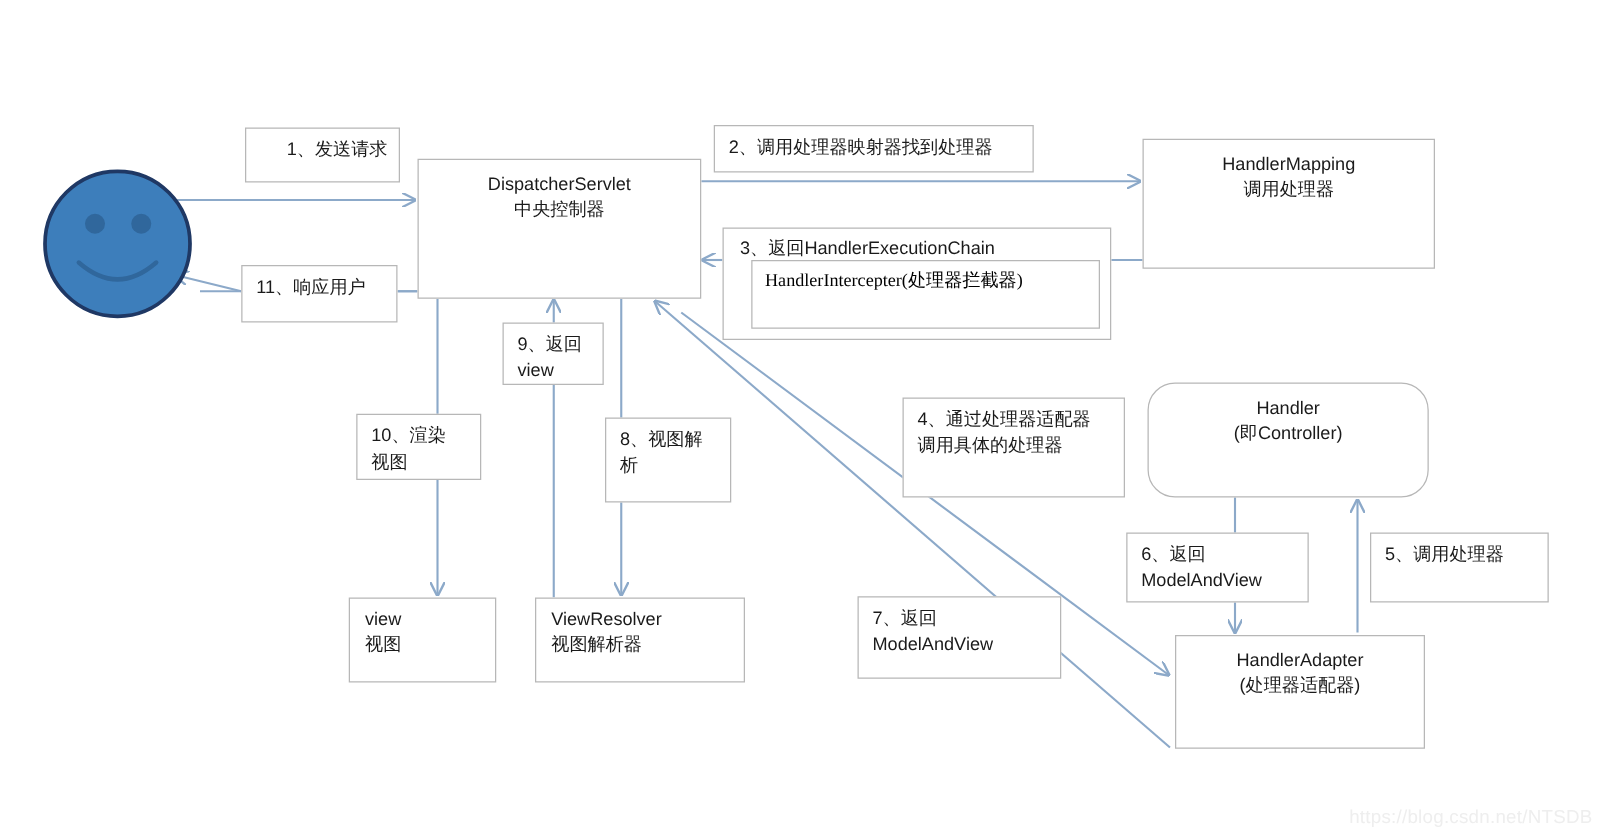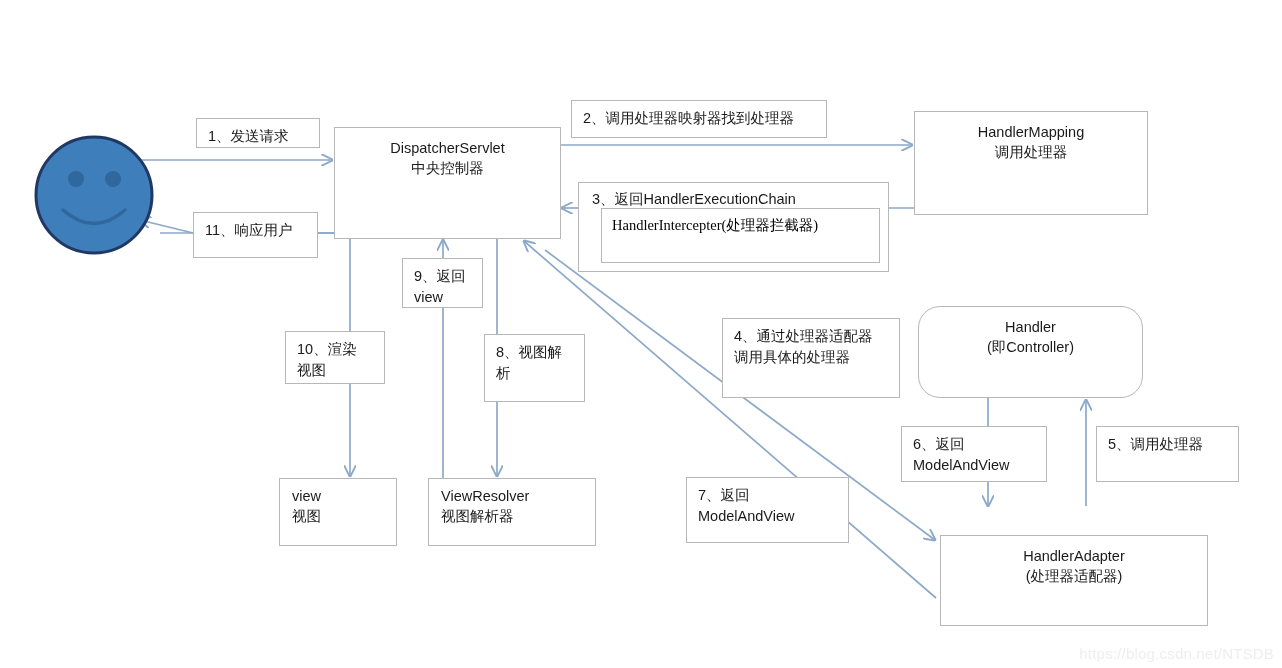--- a/index.html
+++ b/index.html
@@ -146,36 +146,36 @@
   <div class="node node-center" style="left:914px; top:111px; width:234px; height:104px;">
     <span class="ln1">HandlerMapping</span>
     <span class="ln2">调用处理器</span>
   </div>
 
   <div class="node node-center" style="left:918px; top:306px; width:225px; height:92px;border-radius:22px;">
     <span class="ln1">Handler</span>
     <span class="ln2">(即Controller)</span>
   </div>
 
-  <div class="node node-center" style="left:940px; top:508px; width:268px; height:91px;margin-top:27px;">
+  <div class="node node-center" style="left:940px; top:508px; width:200px; height:91px;">
     <span class="ln1">HandlerAdapter</span>
     <span class="ln2">(处理器适配器)</span>
   </div>
 
   <div class="node node-left" style="left:428px; top:478px; width:168px; height:68px;">
     <span class="ln1">ViewResolver</span>
     <span class="ln2">视图解析器</span>
   </div>
 
   <div class="node node-left" style="left:279px; top:478px; width:118px; height:68px;">
     <span class="ln1">view</span>
     <span class="ln2">视图</span>
   </div>
 
-  <div class="label" style="left:196px; top:118px; width:124px; height:30px;">
+  <div class="label" style="left:196px; top:102px; width:124px; height:44px;text-align:right;">
     <span class="ln1">1、发送请求</span>
   </div>
 
   <div class="label" style="left:193px; top:212px; width:125px; height:46px;">
     <span class="ln1">11、响应用户</span>
   </div>
 
   <div class="label" style="left:571px; top:100px; width:256px; height:38px;">
     <span class="ln1">2、调用处理器映射器找到处理器</span>
   </div>

